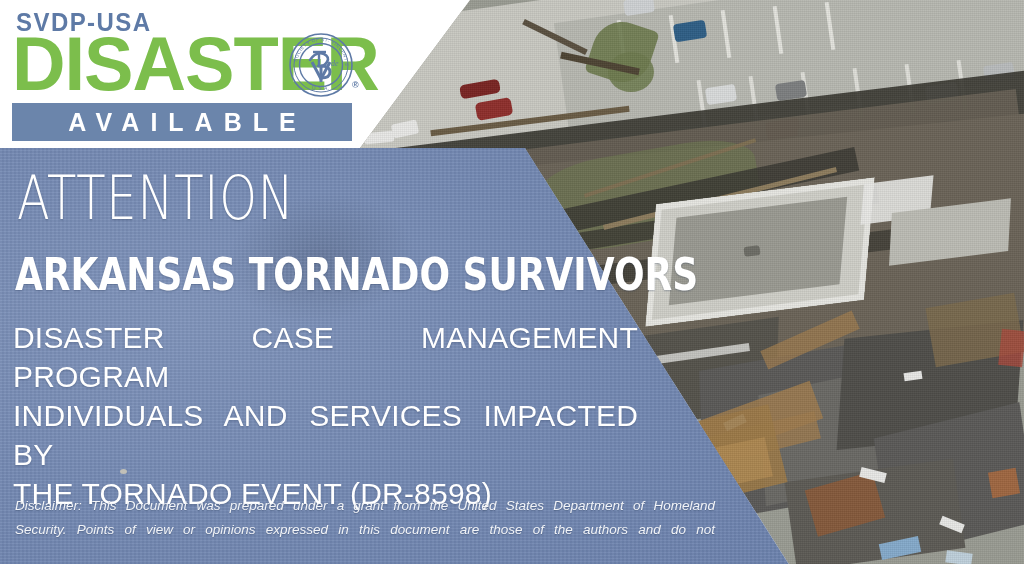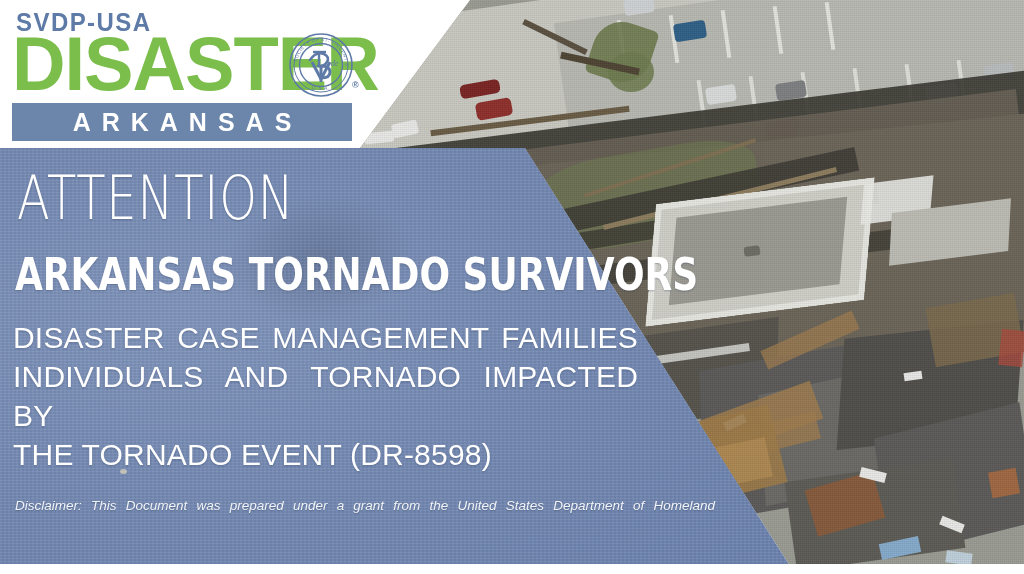--- a/index.html
+++ b/index.html
@@ -221,21 +221,21 @@
 
   <div id="panel">
     <div id="panel-smudge"></div>
     <div id="panel-tex"></div>
   </div>
 
   <div id="logo">
     <div class="l-svdp">SVDP-USA</div>
     <div class="l-disaster">DISASTER</div>
     <div class="l-band">
-      <div class="l-services">ARKANSAS</div>
+      <div class="l-services">AVAILABLE</div>
     </div>
 
     <div id="seal">
       <svg viewBox="0 0 66 66" width="66" height="66" aria-hidden="true">
         <circle cx="33" cy="33" r="31" fill="none" stroke="#5e7aa6" stroke-width="1.6"></circle>
         <circle cx="33" cy="33" r="27" fill="none" stroke="#5e7aa6" stroke-width="1"></circle>
         <circle cx="33" cy="33" r="21.5" fill="none" stroke="#5e7aa6" stroke-width="1.4"></circle>
         <path d="M22 28 q6 -9 14 -6 q6 3 3 8 q-3 5 -9 4" fill="none" stroke="#5e7aa6" stroke-width="2.6" stroke-linecap="round"></path>
         <path d="M31 20 L31 34" stroke="#5e7aa6" stroke-width="2.4"></path>
         <path d="M25 20 L38 20" stroke="#5e7aa6" stroke-width="2.4"></path>
@@ -249,24 +249,25 @@
         </text>
       </svg>
     </div>
     <div class="reg">®</div>
   </div>
 
   <div id="attention">ATTENTION</div>
   <div id="headline">ARKANSAS TORNADO SURVIVORS</div>
 
   <div id="body">
-    <span class="jline">DISASTER CASE MANAGEMENT FAMILIES</span>
-    <span class="jline">INDIVIDUALS AND TORNADO IMPACTED BY</span>
+    <span class="jline">DISASTER CASE MANAGEMENT PROGRAM</span>
+    <span class="jline">INDIVIDUALS AND SERVICES IMPACTED BY</span>
     <span class="lline">THE TORNADO EVENT (DR-8598)</span>
   </div>
 
   <div class="spk"></div>
 
   <div id="disclaimer">
     <span class="jline">Disclaimer: This Document was prepared under a grant from the United States Department of Homeland</span>
+    <span class="jline">Security. Points of view or opinions expressed in this document are those of the authors and do not</span>
   </div>
 
 </div>
 
 </body></html>

